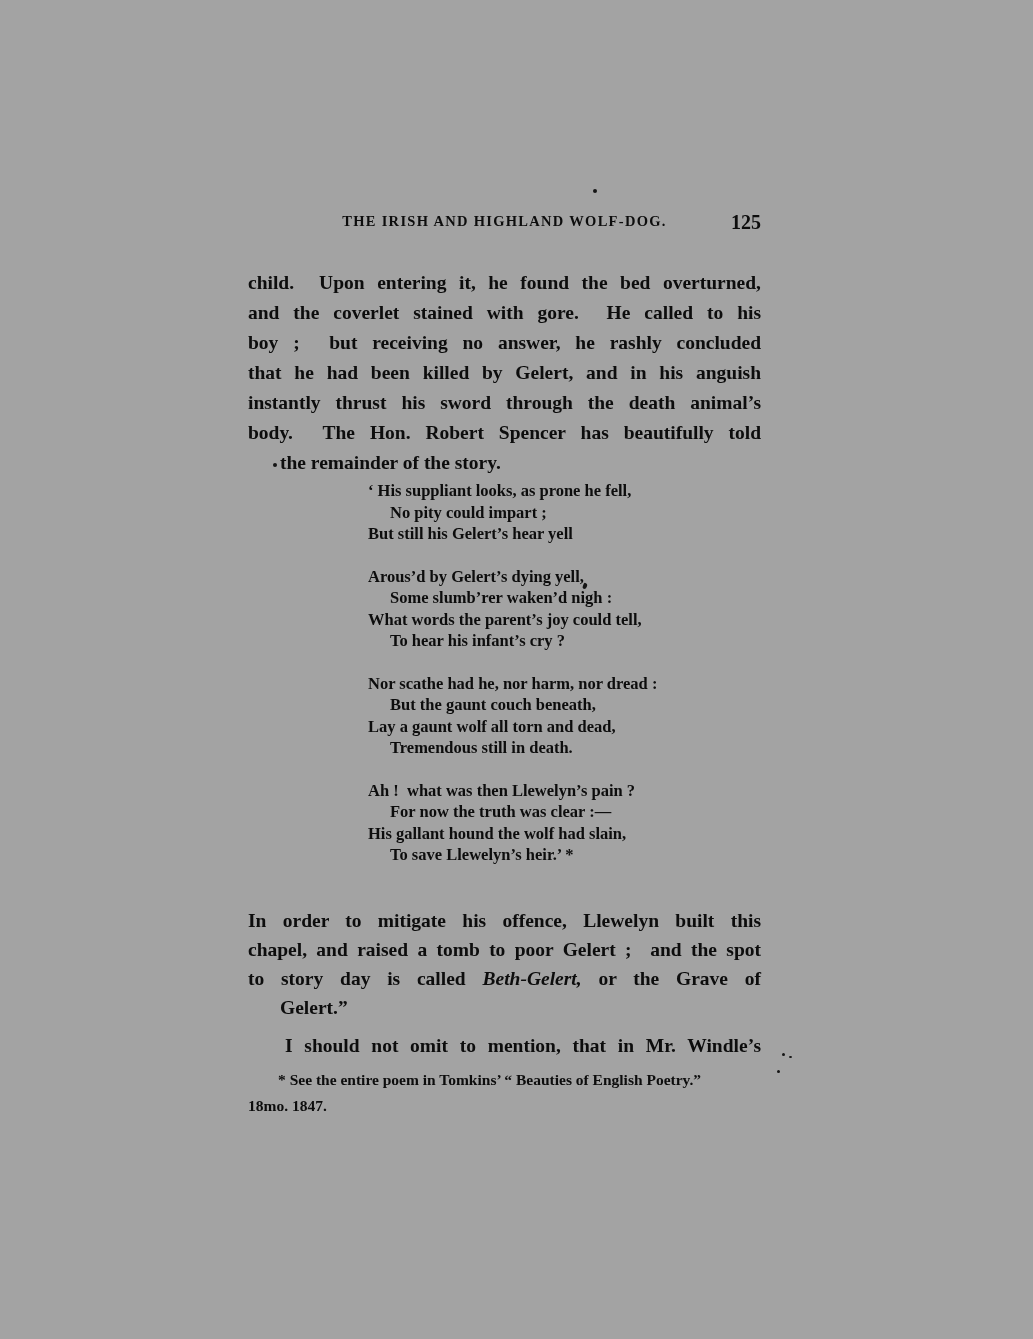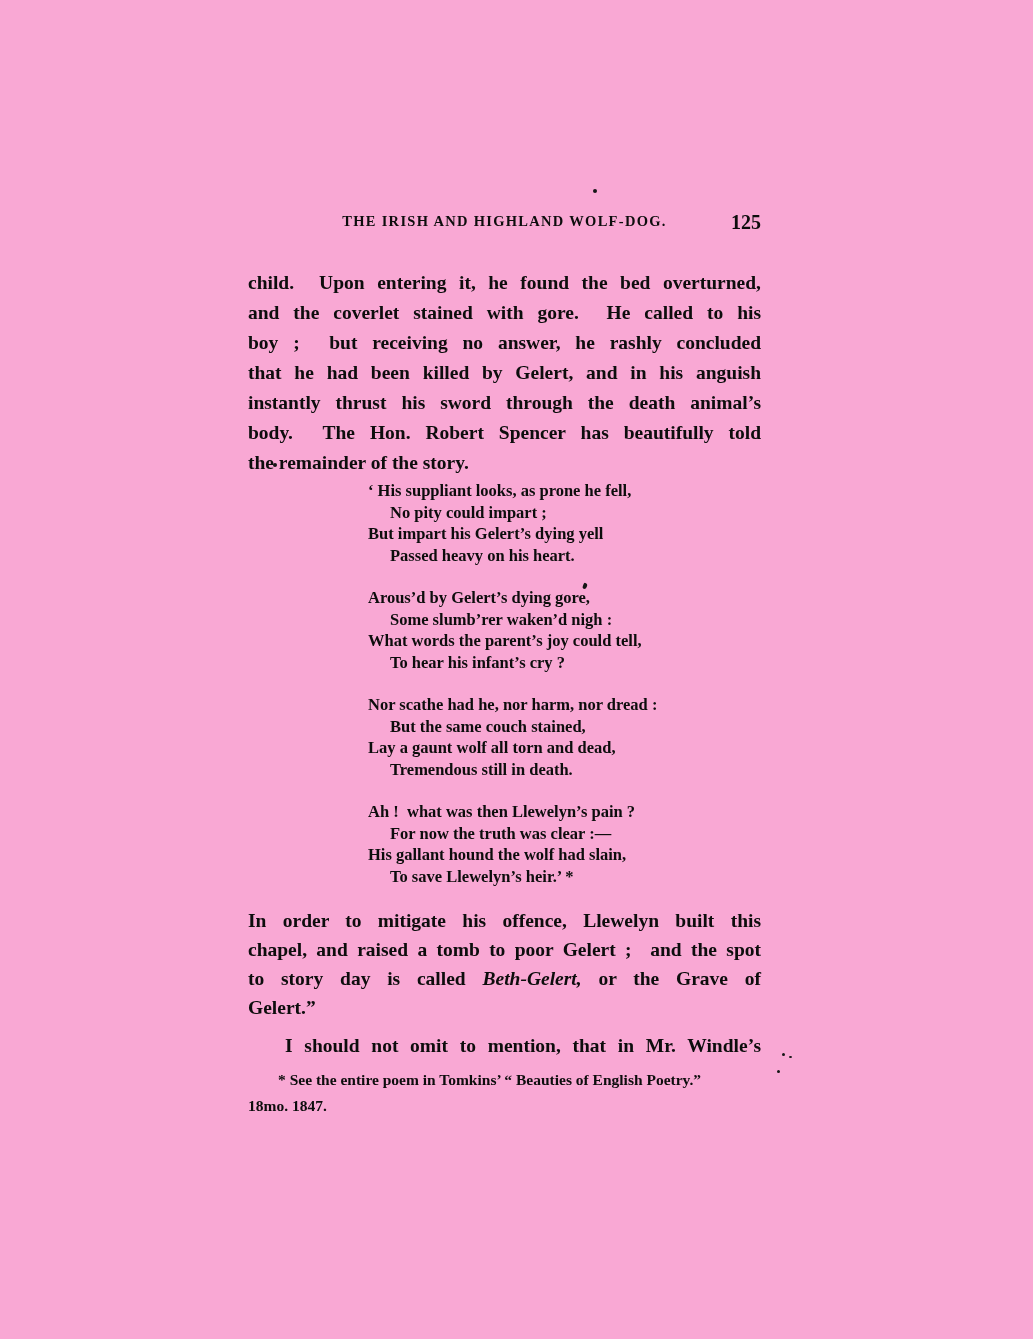--- a/index.html
+++ b/index.html
@@ -4,21 +4,21 @@
 <style>
   html, body {
     margin: 0;
     padding: 0;
     background: #ffffff;
   }
   .page {
     position: relative;
     width: 1033px;
     height: 1339px;
-    background: #f9a8d4;
+    background: #a3a3a3;
     color: #0d0d0d;
     font-family: "Liberation Serif", serif;
     overflow: hidden;
   }
   
   .header-row {
     position: absolute;
     top: 211px;
     left: 248px;
     width: 513px;
@@ -53,20 +53,21 @@
   .p1 { top: 268px; line-height: 30px; }
   .p2 { top: 906px; line-height: 29px; }
   .p3 { top: 1031px; line-height: 30px; }
   .jline {
     text-align: justify;
     text-align-last: justify;
   }
   .lline {
     text-align: left;
     text-align-last: left;
+    margin-left: 32px;
   }
   .indent1 { text-indent: 37px; }
   em.book-italic { font-style: italic; }
   
   .poem {
     position: absolute;
     left: 368px;
     top: 480px;
     width: 330px;
     font-size: 16.5px;
@@ -116,32 +117,31 @@
     <div class="jline">that he had been killed by Gelert, and in his anguish</div>
     <div class="jline">instantly thrust his sword through the death animal’s</div>
     <div class="jline">body.&nbsp; The Hon. Robert Spencer has beautifully told</div>
     <div class="lline">the remainder of the story.</div>
   </div>
 
   <div class="poem">
     <div class="stanza">
       <div class="vline">‘ His suppliant looks, as prone he fell,</div>
       <div class="vline">No pity could impart ;</div>
-      <div class="vline">But impart his Gelert’s dying yell</div>
-      <div class="vline">Passed heavy on his heart.</div>
+      <div class="vline">But still his Gelert’s hear yell</div>
     </div>
     <div class="stanza">
-      <div class="vline">Arous’d by Gelert’s dying gore,</div>
+      <div class="vline">Arous’d by Gelert’s dying yell,</div>
       <div class="vline">Some slumb’rer waken’d nigh :</div>
       <div class="vline">What words the parent’s joy could tell,</div>
       <div class="vline">To hear his infant’s cry ?</div>
     </div>
     <div class="stanza">
       <div class="vline">Nor scathe had he, nor harm, nor dread :</div>
-      <div class="vline">But the same couch stained,</div>
+      <div class="vline">But the gaunt couch beneath,</div>
       <div class="vline">Lay a gaunt wolf all torn and dead,</div>
       <div class="vline">Tremendous still in death.</div>
     </div>
     <div class="stanza">
       <div class="vline">Ah !&nbsp; what was then Llewelyn’s pain ?</div>
       <div class="vline">For now the truth was clear :—</div>
       <div class="vline">His gallant hound the wolf had slain,</div>
       <div class="vline">To save Llewelyn’s heir.’ *</div>
     </div>
   </div>

